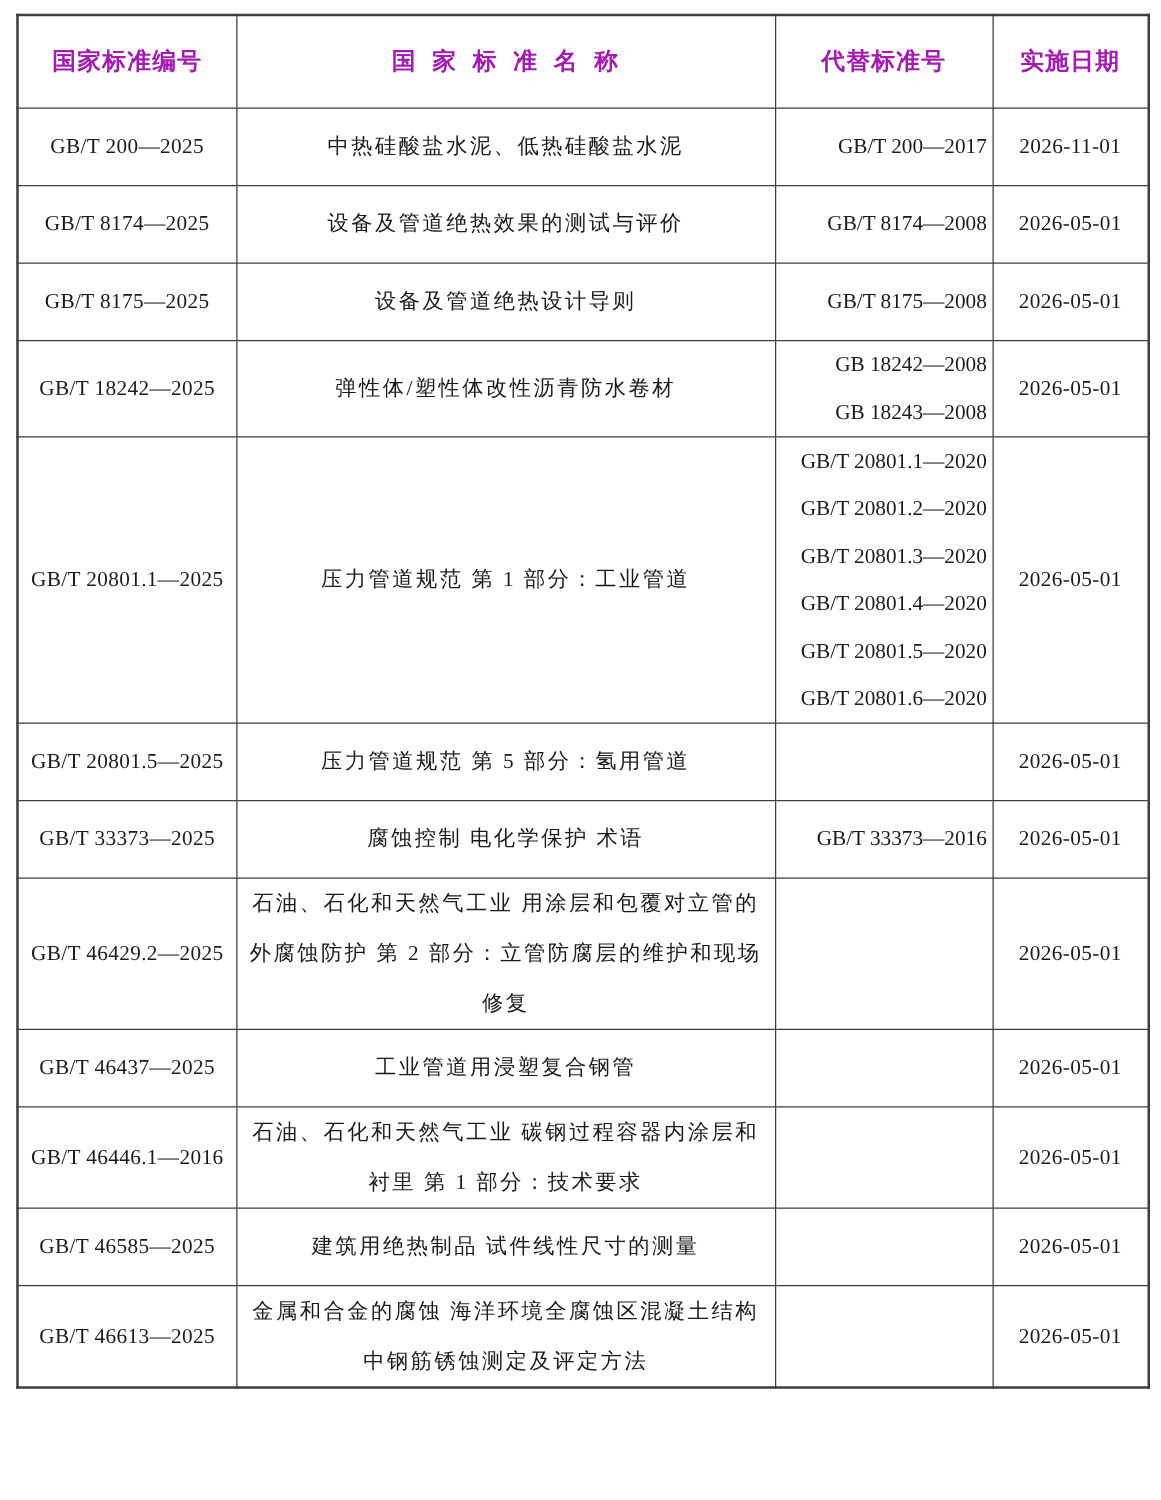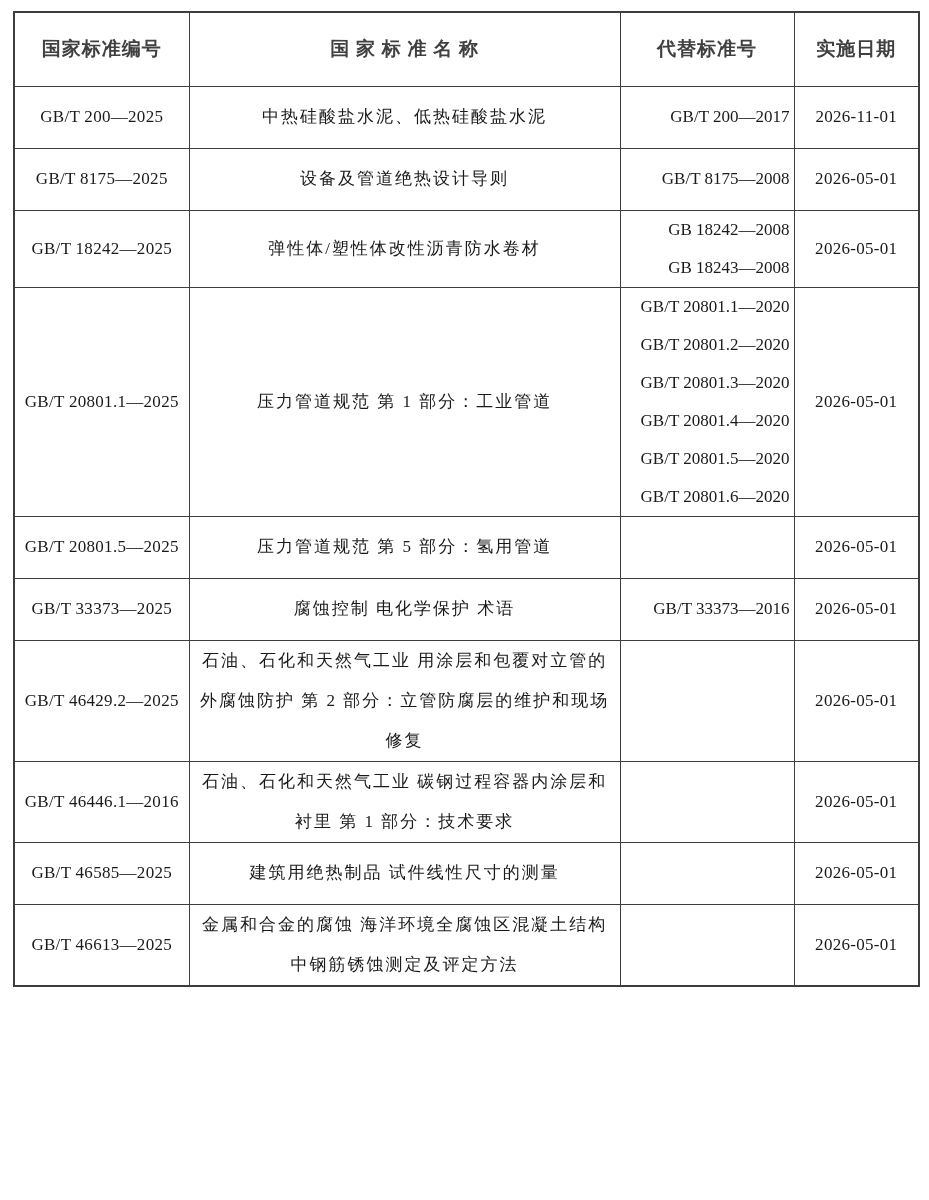--- a/index.html
+++ b/index.html
@@ -31,25 +31,25 @@
 
   th, td {
     border: 1px solid #3d3d3d;
     text-align: center;
     vertical-align: middle;
     box-sizing: border-box;
     overflow: hidden;
   }
   thead th {
     height: 74px;
-    font-family: Liberation Serif, serif;
+    font-family: Liberation Mono, monospace;
     font-weight: 700;
     font-size: 19px;
     letter-spacing: 1px;
-    color: #404040;
+    color: #a21caf;
   }
   tbody td {
     height: 62px;
     font-size: 17px;
     padding: 0 8px;
   }
   td.name-cell {
     line-height: 40px;
     letter-spacing: 2px;
   }
@@ -85,20 +85,28 @@
       </tr>
     </thead>
     <tbody id="table-body">
         <tr>
           <td class="code-cell">GB/T 200—2025</td>
           <td class="name-cell">中热硅酸盐水泥、低热硅酸盐水泥</td>
           <td class="replaced-cell">
             <div class="replaced-item">GB/T 200—2017</div>
           </td>
           <td class="date-cell">2026-11-01</td>
+        </tr>
+        <tr>
+          <td class="code-cell">GB/T 8174—2025</td>
+          <td class="name-cell">设备及管道绝热效果的测试与评价</td>
+          <td class="replaced-cell">
+            <div class="replaced-item">GB/T 8174—2008</div>
+          </td>
+          <td class="date-cell">2026-05-01</td>
         </tr>
         <tr>
           <td class="code-cell">GB/T 8175—2025</td>
           <td class="name-cell">设备及管道绝热设计导则</td>
           <td class="replaced-cell">
             <div class="replaced-item">GB/T 8175—2008</div>
           </td>
           <td class="date-cell">2026-05-01</td>
         </tr>
         <tr>
@@ -137,20 +145,26 @@
           </td>
           <td class="date-cell">2026-05-01</td>
         </tr>
         <tr>
           <td class="code-cell">GB/T 46429.2—2025</td>
           <td class="name-cell">石油、石化和天然气工业 用涂层和包覆对立管的外腐蚀防护 第 2 部分：立管防腐层的维护和现场修复</td>
           <td class="replaced-cell"></td>
           <td class="date-cell">2026-05-01</td>
         </tr>
         <tr>
+          <td class="code-cell">GB/T 46437—2025</td>
+          <td class="name-cell">工业管道用浸塑复合钢管</td>
+          <td class="replaced-cell"></td>
+          <td class="date-cell">2026-05-01</td>
+        </tr>
+        <tr>
           <td class="code-cell">GB/T 46446.1—2016</td>
           <td class="name-cell">石油、石化和天然气工业 碳钢过程容器内涂层和衬里 第 1 部分：技术要求</td>
           <td class="replaced-cell"></td>
           <td class="date-cell">2026-05-01</td>
         </tr>
         <tr>
           <td class="code-cell">GB/T 46585—2025</td>
           <td class="name-cell">建筑用绝热制品 试件线性尺寸的测量</td>
           <td class="replaced-cell"></td>
           <td class="date-cell">2026-05-01</td>

